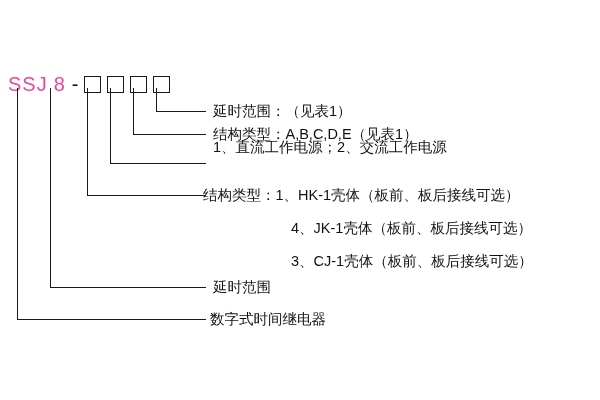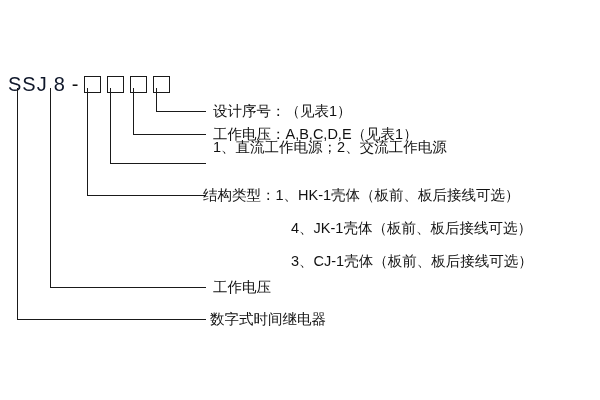--- a/index.html
+++ b/index.html
@@ -22,21 +22,21 @@
   .code-row {
     position: absolute;
     left: 8px;
     top: 70px;
     display: flex;
     align-items: center;
     height: 28px;
   }
   .code-text {
     font-size: 20px;
-    color: #0f172a;
+    color: #ec4899;
     letter-spacing: 1px;
     line-height: 28px;
     white-space: nowrap;
   }
   .code-dash {
     font-size: 20px;
     color: #111111;
     margin: 0 6px 0 6px;
     line-height: 28px;
   }
@@ -101,22 +101,22 @@
 
   <div class="vline" style="left:87px; top:88px; height:108px;"></div>
   <div class="hline" style="left:87px; top:195px; width:119px;"></div>
 
   <div class="vline" style="left:50px; top:88px; height:200px;"></div>
   <div class="hline" style="left:50px; top:287px; width:156px;"></div>
 
   <div class="vline" style="left:17px; top:88px; height:232px;"></div>
   <div class="hline" style="left:17px; top:319px; width:189px;"></div>
 
-  <div class="label" style="left:213px; top:102px;">设计序号：（见表1）</div>
-  <div class="label" style="left:213px; top:125px;">工作电压：A,B,C,D,E（见表1）</div>
+  <div class="label" style="left:213px; top:102px;">延时范围：（见表1）</div>
+  <div class="label" style="left:213px; top:125px;">结构类型：A,B,C,D,E（见表1）</div>
   <div class="label" style="left:213px; top:138px;">1、直流工作电源；2、交流工作电源</div>
   <div class="label" style="left:203px; top:186px;">结构类型：1、HK-1壳体（板前、板后接线可选）</div>
   <div class="label-sub" style="left:291px; top:219px;">4、JK-1壳体（板前、板后接线可选）</div>
   <div class="label-sub" style="left:291px; top:252px;text-align:center;">3、CJ-1壳体（板前、板后接线可选）</div>
-  <div class="label" style="left:213px; top:278px;">工作电压</div>
+  <div class="label" style="left:213px; top:278px;">延时范围</div>
   <div class="label" style="left:210px; top:310px;">数字式时间继电器</div>
 
 </div>
 
 </body></html>

